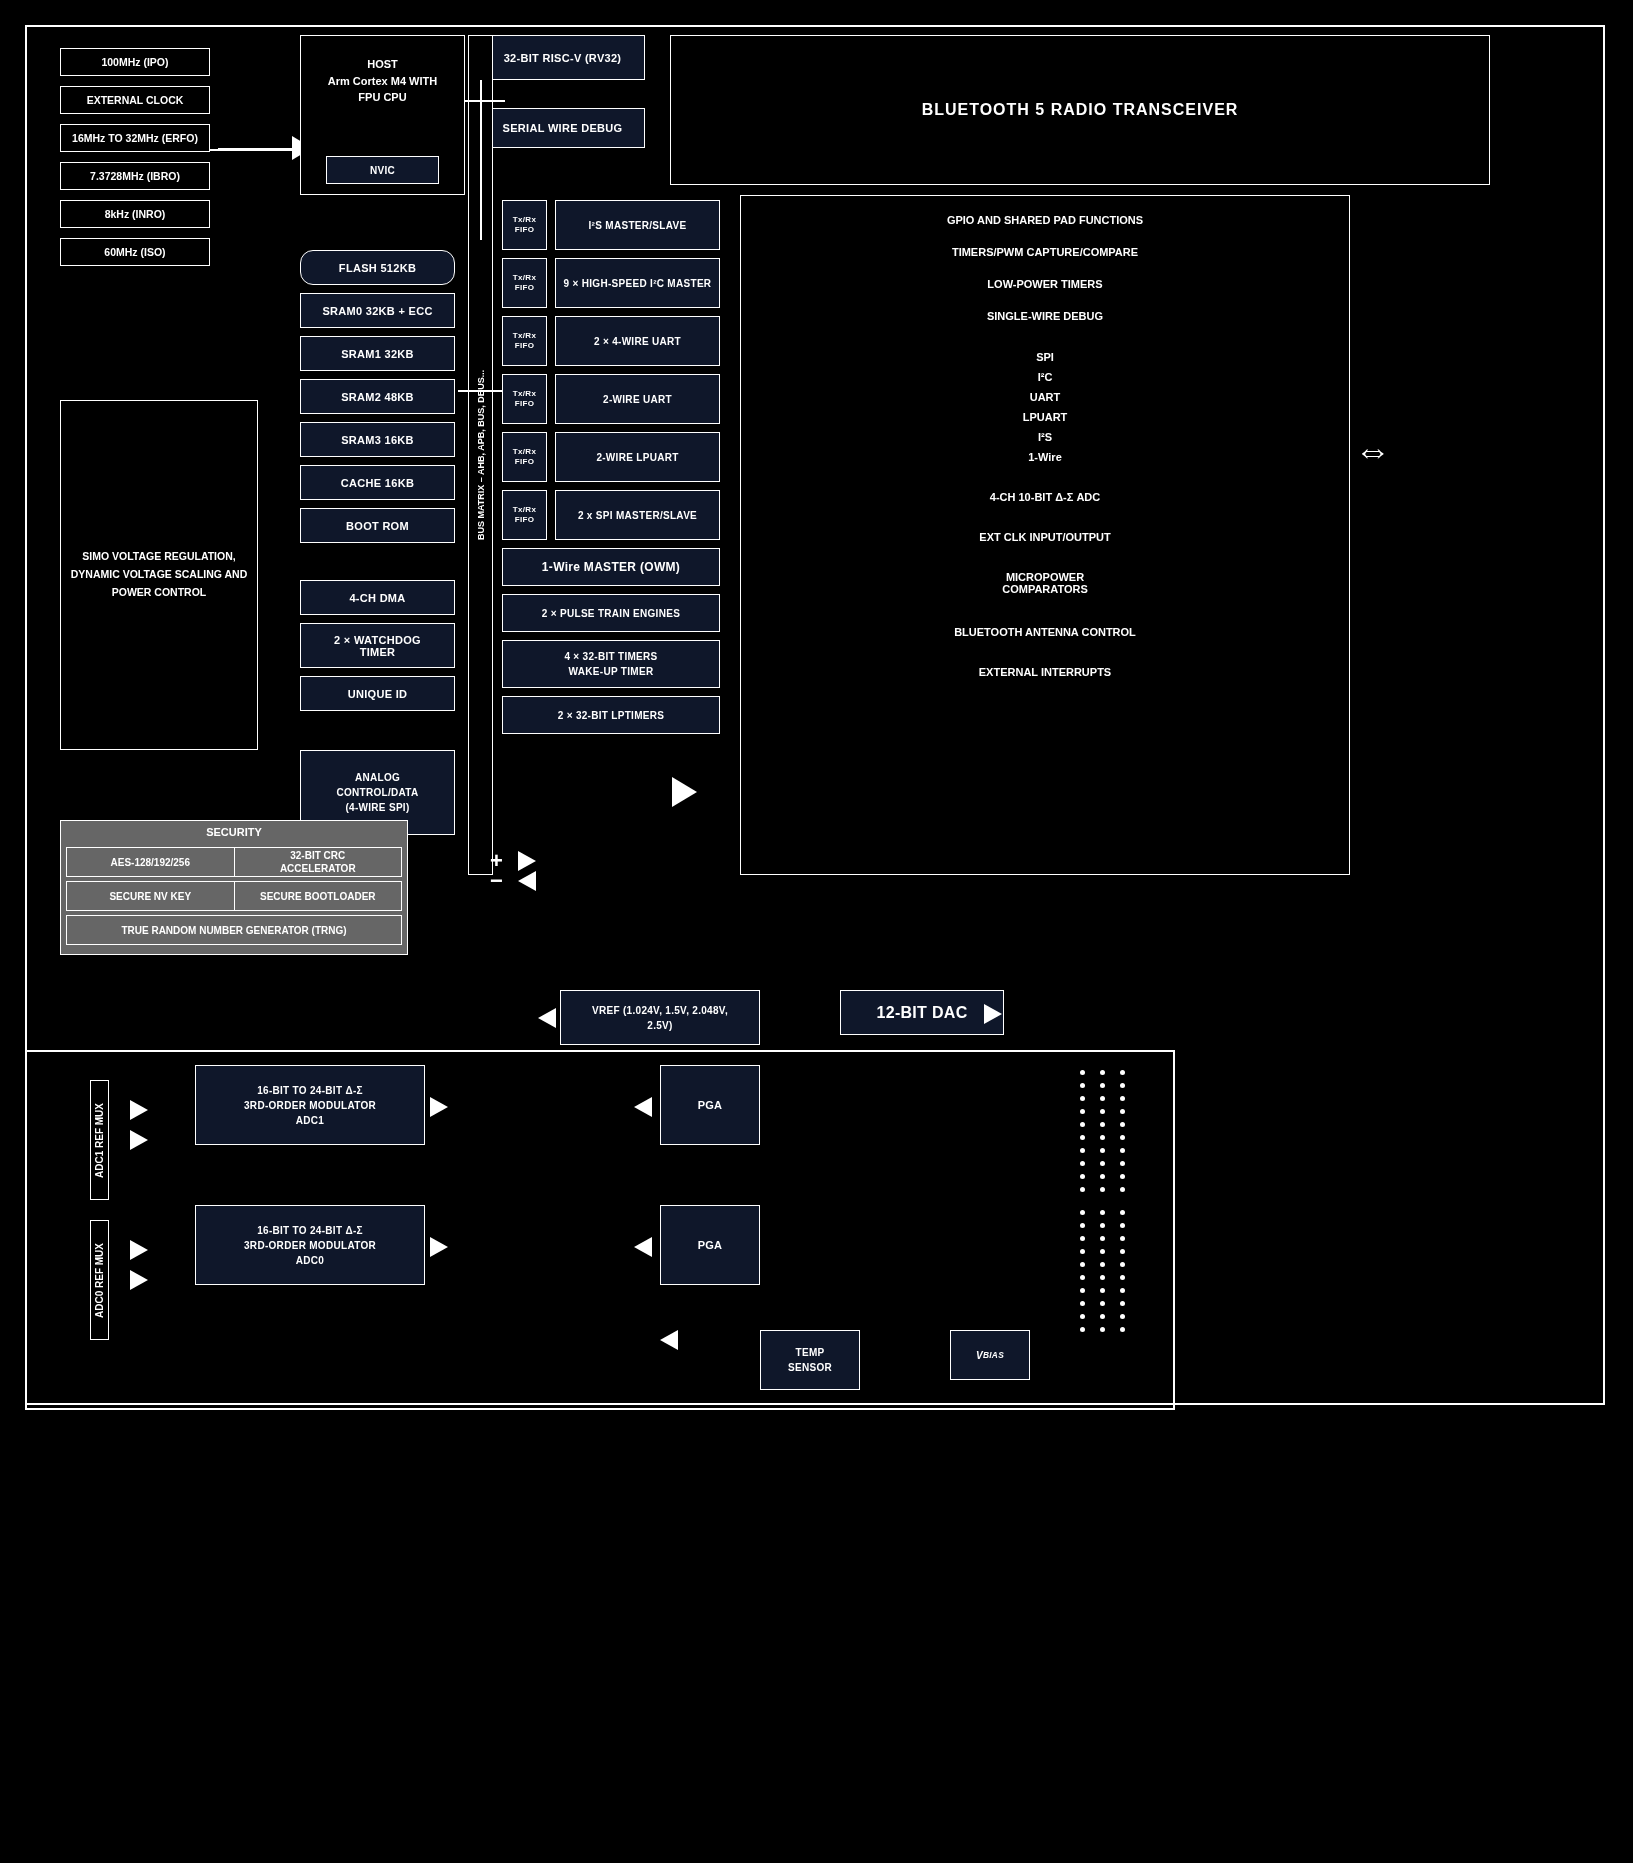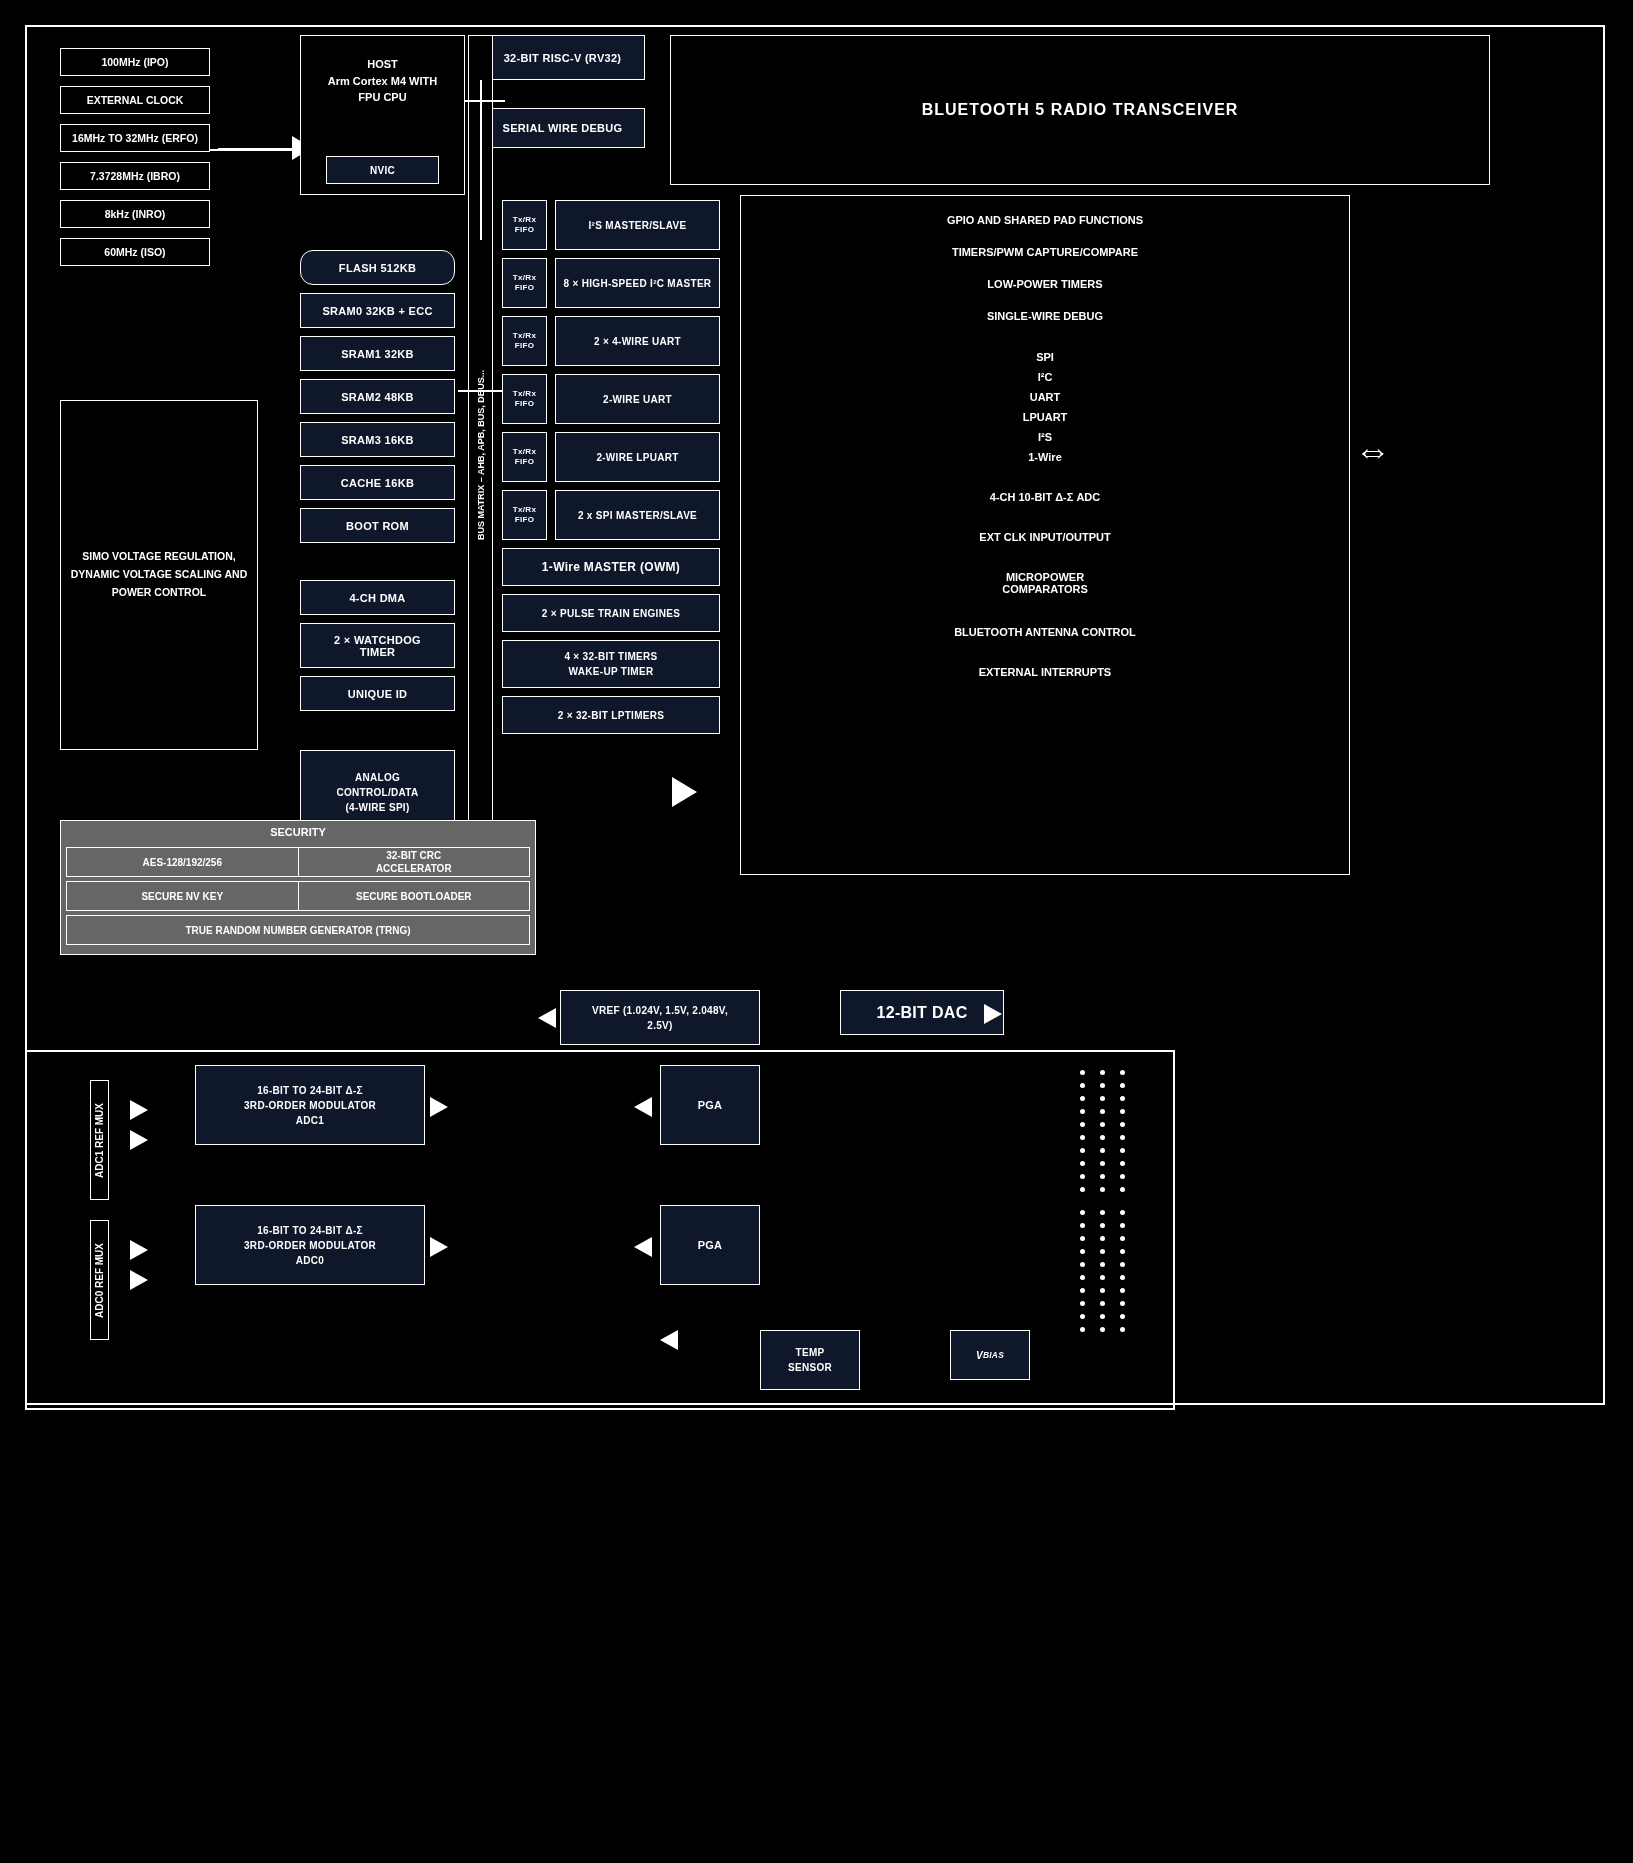--- a/index.html
+++ b/index.html
@@ -157,21 +157,21 @@
   <div class="box" style="top:580px;left:300px;width:155px;height:35px;">4-CH DMA</div>
   <div class="box" style="top:623px;left:300px;width:155px;height:45px;">2 × WATCHDOG<br>TIMER</div>
   <div class="box" style="top:676px;left:300px;width:155px;height:35px;">UNIQUE ID</div>
 
   <div class="box" style="top:750px;left:300px;width:155px;height:85px;font-size:10px;line-height:1.5;">ANALOG<br>CONTROL/DATA<br>(4-WIRE SPI)</div>
 
   <div class="box" style="top:200px;left:502px;width:45px;height:50px;font-size:8px;line-height:1.3;">Tx/Rx<br>FIFO</div>
   <div class="box" style="top:200px;left:555px;width:165px;height:50px;font-size:10px;">I²S MASTER/SLAVE</div>
 
   <div class="box" style="top:258px;left:502px;width:45px;height:50px;font-size:8px;line-height:1.3;">Tx/Rx<br>FIFO</div>
-  <div class="box" style="top:258px;left:555px;width:165px;height:50px;font-size:10px;">8 × HIGH-SPEED I²C MASTER</div>
+  <div class="box" style="top:258px;left:555px;width:165px;height:50px;font-size:10px;">9 × HIGH-SPEED I²C MASTER</div>
 
   <div class="box" style="top:316px;left:502px;width:45px;height:50px;font-size:8px;line-height:1.3;">Tx/Rx<br>FIFO</div>
   <div class="box" style="top:316px;left:555px;width:165px;height:50px;font-size:10px;">2 × 4-WIRE UART</div>
 
   <div class="box" style="top:374px;left:502px;width:45px;height:50px;font-size:8px;line-height:1.3;">Tx/Rx<br>FIFO</div>
   <div class="box" style="top:374px;left:555px;width:165px;height:50px;font-size:10px;">2-WIRE UART</div>
 
   <div class="box" style="top:432px;left:502px;width:45px;height:50px;font-size:8px;line-height:1.3;">Tx/Rx<br>FIFO</div>
   <div class="box" style="top:432px;left:555px;width:165px;height:50px;font-size:10px;">2-WIRE LPUART</div>
 
@@ -208,21 +208,21 @@
 
     <div style="position:absolute;top:295px;left:0;right:0;text-align:center;font-size:11px;font-weight:bold;">4-CH 10-BIT Δ-Σ ADC</div>
     <div style="position:absolute;top:335px;left:0;right:0;text-align:center;font-size:11px;font-weight:bold;">EXT CLK INPUT/OUTPUT</div>
     <div style="position:absolute;top:375px;left:0;right:0;text-align:center;font-size:11px;font-weight:bold;">MICROPOWER<br>COMPARATORS</div>
     <div style="position:absolute;top:430px;left:0;right:0;text-align:center;font-size:11px;font-weight:bold;">BLUETOOTH ANTENNA CONTROL</div>
     <div style="position:absolute;top:470px;left:0;right:0;text-align:center;font-size:11px;font-weight:bold;">EXTERNAL INTERRUPTS</div>
   </div>
 
   <div style="position:absolute;top:430px;left:1355px;font-size:36px;color:#fff;font-weight:bold;">⇔</div>
 
-  <div class="section-outline" style="top:820px;left:60px;width:476px;height:135px;background:#666;">
+  <div class="section-outline" style="top:820px;left:60px;width:348px;height:135px;background:#666;">
 
     <div style="position:absolute;top:5px;left:0;right:0;text-align:center;font-size:11px;font-weight:bold;background:#666;">SECURITY</div>
 
     <div style="position:absolute;top:26px;left:5px;right:5px;height:30px;border:1.5px solid #fff;display:flex;">
       <div style="flex:1;display:flex;align-items:center;justify-content:center;font-size:10px;font-weight:bold;border-right:1.5px solid #fff;">AES-128/192/256</div>
       <div style="flex:1;display:flex;align-items:center;justify-content:center;font-size:10px;font-weight:bold;text-align:center;line-height:1.3;">32-BIT CRC<br>ACCELERATOR</div>
     </div>
 
     <div style="position:absolute;top:60px;left:5px;right:5px;height:30px;border:1.5px solid #fff;display:flex;">
       <div style="flex:1;display:flex;align-items:center;justify-content:center;font-size:10px;font-weight:bold;border-right:1.5px solid #fff;">SECURE NV KEY</div>

